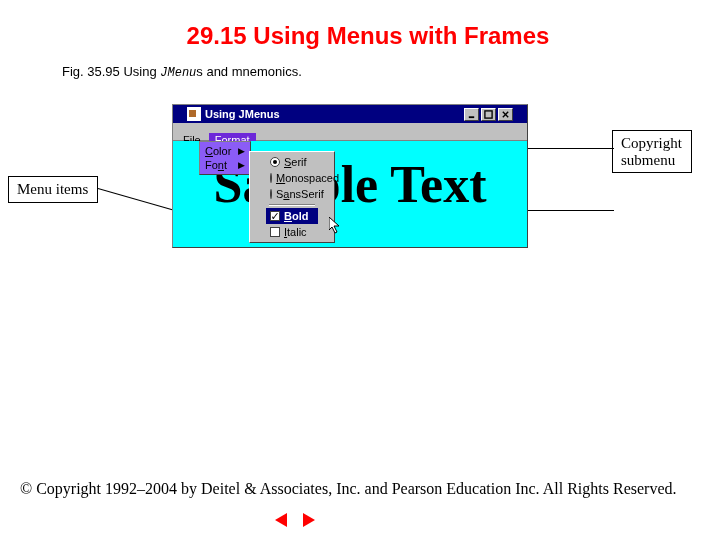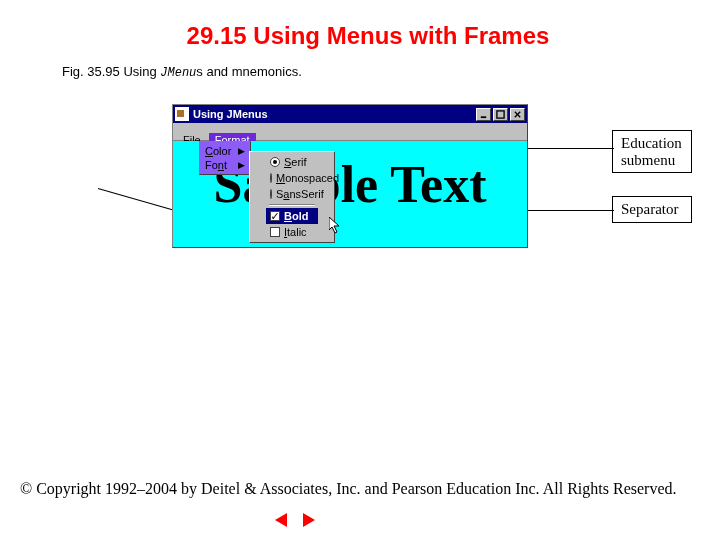--- a/index.html
+++ b/index.html
@@ -61,21 +61,21 @@
     border-bottom-color: #404040;
     background: #c0c0c0;
     font-family: Tahoma, Arial, sans-serif;
     font-size: 11px;
   }
   .titlebar {
     display: flex; align-items: center;
     background: linear-gradient(#000080, #000080);
     color: #fff;
     height: 18px;
-    padding: 0 2px;
+    padding: 0 14px;
   }
   .titlebar .cup {
     width: 14px; height: 14px; background: #fff; display: inline-block;
     margin-right: 4px; position: relative;
   }
   .titlebar .cup::before {
     content: ""; position: absolute; left: 2px; top: 3px; width: 7px; height: 7px;
     background: #b06a2a;
   }
   .titlebar .title { flex: 1; font-weight: bold; }
@@ -187,22 +187,22 @@
 <body>
 
 <h1 class="slide-title">29.15   Using Menus with Frames</h1>
 
 <div class="caption">
   <span>Fig. 35.95   Using </span><span class="mono">JMenu</span><span>s and mnemonics.</span>
 </div>
 
 <div class="stage">
 
-  <div class="annot expanded">Education submenu</div>
-  <div class="annot separator">Separator</div>
+  <div class="annot menuitems">Menu items</div>
+  <div class="annot expanded">Copyright submenu</div>
 
   <div class="leader mi"></div>
   <div class="leader ex"></div>
   <div class="leader se"></div>
 
   <div class="appwin">
     <div class="titlebar">
       <span class="cup"></span>
       <span class="title">Using JMenus</span>
       <span class="winbtn">

